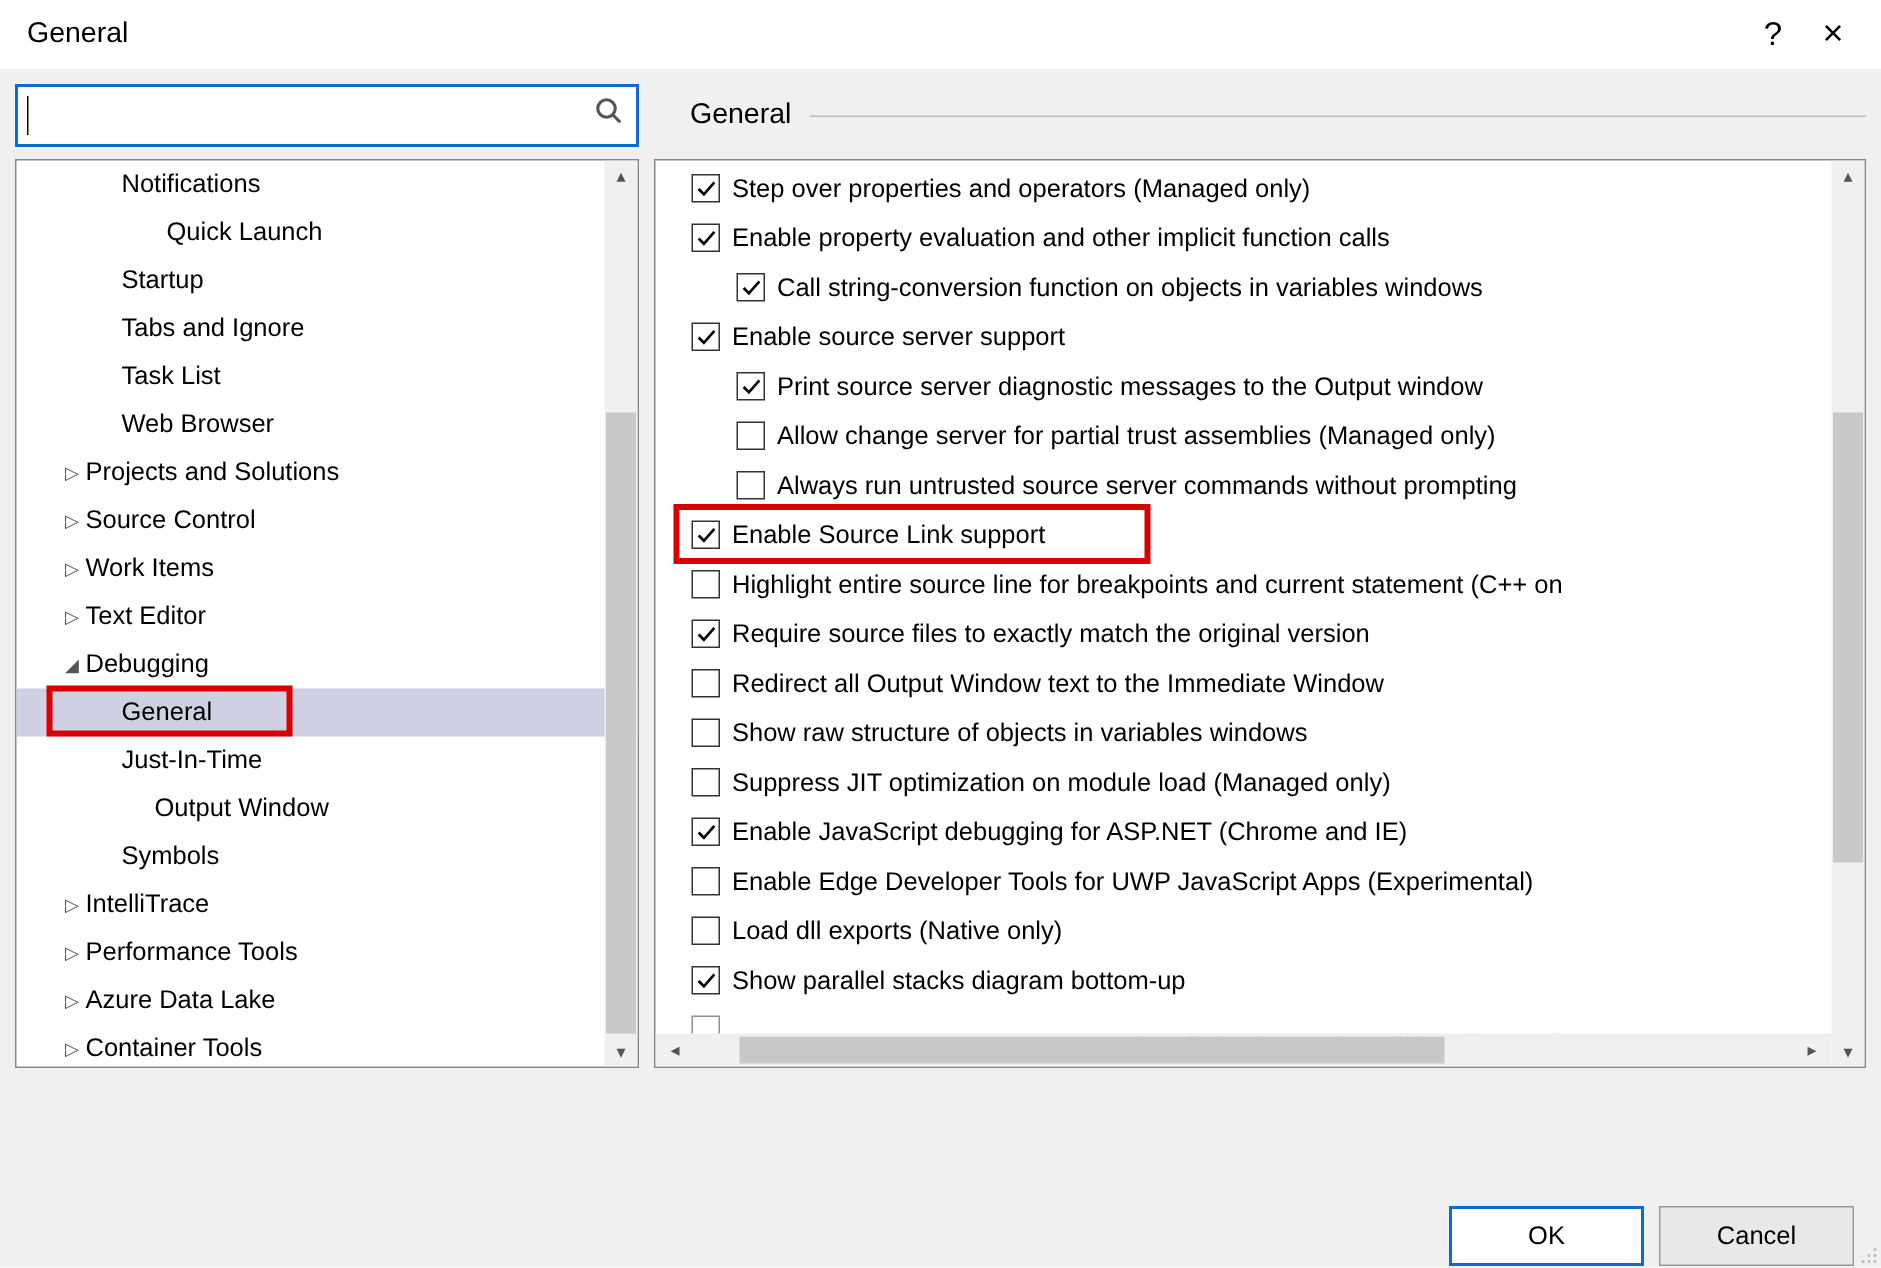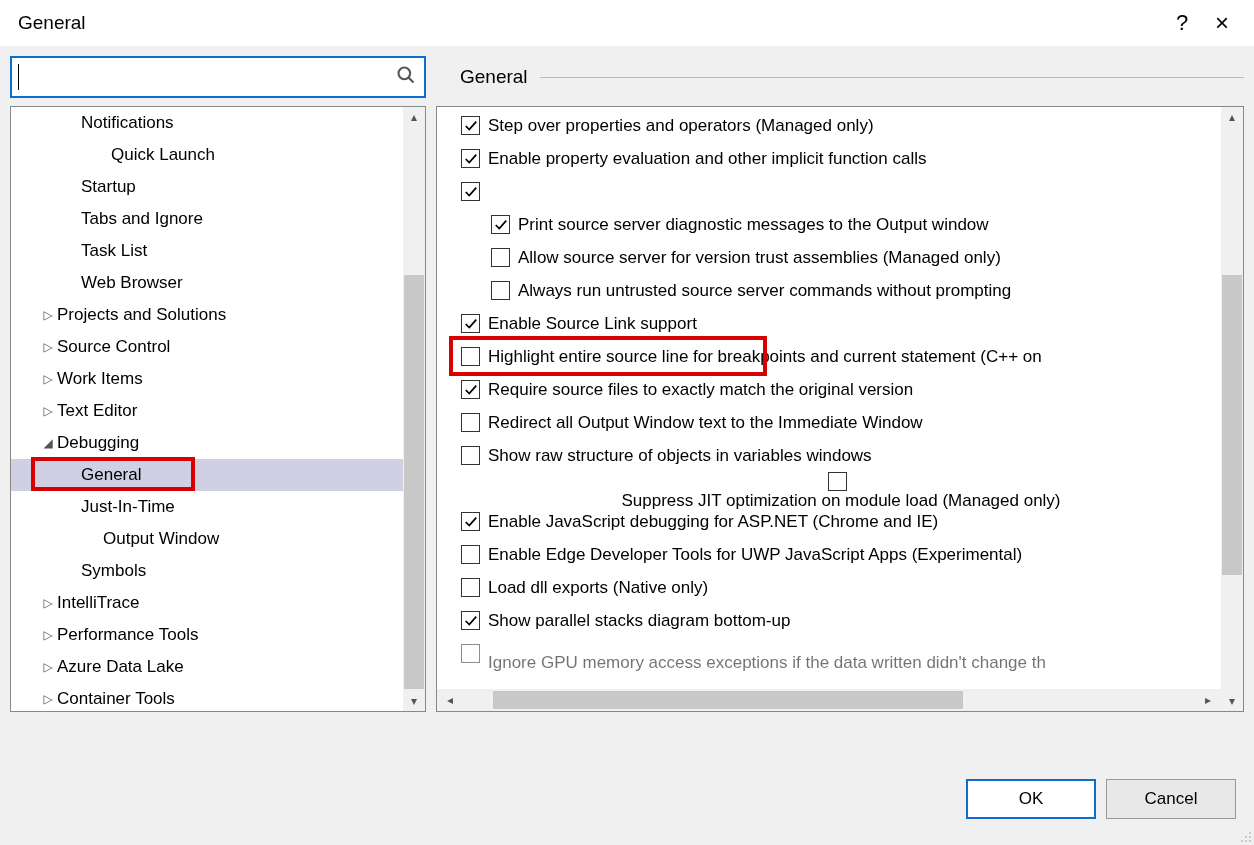--- a/index.html
+++ b/index.html
@@ -100,21 +100,21 @@
       width:19px; height:19px; border:1.5px solid #333; margin-right:8px;
       display:flex; align-items:center; justify-content:center;
       background:#fff;
       flex:0 0 auto;
     }
     .cb svg { width:14px; height:14px; display:block; }
     .optrow.cut { opacity:.55; }
     .optrow.cut .label { transform:translateY(9px);} 
     
     .btnrow {
-      position:absolute; right:18px; bottom:26px;
+      position:absolute; right:18px; bottom:1px;
       display:flex; gap:10px;
     }
     .btn {
       width:130px; height:40px;
       border:1px solid #999; background:#e8e8e8;
       font:inherit; font-size:17px;
     }
     .btn.primary { border:2px solid #0a6dcf; background:#fff;}
     .resizer { position:absolute; right:2px; bottom:2px; width:14px; height:14px; opacity:.5;}
   </style>
@@ -248,38 +248,47 @@
             <span class="label">Step over properties and operators (Managed only)</span>
           </div>
           <div class="optrow" style="padding-left: 20px;">
             <span class="cb">
               <svg viewBox="0 0 16 16">
                 <polyline points="2,8 6,12 14,3" fill="none" stroke="#000" stroke-width="2"></polyline>
               </svg>
             </span>
             <span class="label">Enable property evaluation and other implicit function calls</span>
           </div>
-          <div class="optrow" style="padding-left: 20px;">
-            <span class="cb">
-              <svg viewBox="0 0 16 16">
-                <polyline points="2,8 6,12 14,3" fill="none" stroke="#000" stroke-width="2"></polyline>
-              </svg>
-            </span>
-          </div>
           <div class="optrow" style="padding-left: 50px;">
             <span class="cb">
               <svg viewBox="0 0 16 16">
                 <polyline points="2,8 6,12 14,3" fill="none" stroke="#000" stroke-width="2"></polyline>
               </svg>
             </span>
+            <span class="label">Call string-conversion function on objects in variables windows</span>
+          </div>
+          <div class="optrow" style="padding-left: 20px;">
+            <span class="cb">
+              <svg viewBox="0 0 16 16">
+                <polyline points="2,8 6,12 14,3" fill="none" stroke="#000" stroke-width="2"></polyline>
+              </svg>
+            </span>
+            <span class="label">Enable source server support</span>
+          </div>
+          <div class="optrow" style="padding-left: 50px;">
+            <span class="cb">
+              <svg viewBox="0 0 16 16">
+                <polyline points="2,8 6,12 14,3" fill="none" stroke="#000" stroke-width="2"></polyline>
+              </svg>
+            </span>
             <span class="label">Print source server diagnostic messages to the Output window</span>
           </div>
           <div class="optrow" style="padding-left: 50px;">
             <span class="cb unchecked"></span>
-            <span class="label">Allow source server for version trust assemblies (Managed only)</span>
+            <span class="label">Allow change server for partial trust assemblies (Managed only)</span>
           </div>
           <div class="optrow" style="padding-left: 50px;">
             <span class="cb unchecked"></span>
             <span class="label">Always run untrusted source server commands without prompting</span>
           </div>
           <div class="optrow" style="padding-left: 20px;">
             <span class="cb">
               <svg viewBox="0 0 16 16">
                 <polyline points="2,8 6,12 14,3" fill="none" stroke="#000" stroke-width="2"></polyline>
               </svg>
@@ -299,21 +308,21 @@
             <span class="label">Require source files to exactly match the original version</span>
           </div>
           <div class="optrow" style="padding-left: 20px;">
             <span class="cb unchecked"></span>
             <span class="label">Redirect all Output Window text to the Immediate Window</span>
           </div>
           <div class="optrow" style="padding-left: 20px;">
             <span class="cb unchecked"></span>
             <span class="label">Show raw structure of objects in variables windows</span>
           </div>
-          <div class="optrow" style="padding-left: 20px; flex-direction: column;">
+          <div class="optrow" style="padding-left: 20px;">
             <span class="cb unchecked"></span>
             <span class="label">Suppress JIT optimization on module load (Managed only)</span>
           </div>
           <div class="optrow" style="padding-left: 20px;">
             <span class="cb">
               <svg viewBox="0 0 16 16">
                 <polyline points="2,8 6,12 14,3" fill="none" stroke="#000" stroke-width="2"></polyline>
               </svg>
             </span>
             <span class="label">Enable JavaScript debugging for ASP.NET (Chrome and IE)</span>

